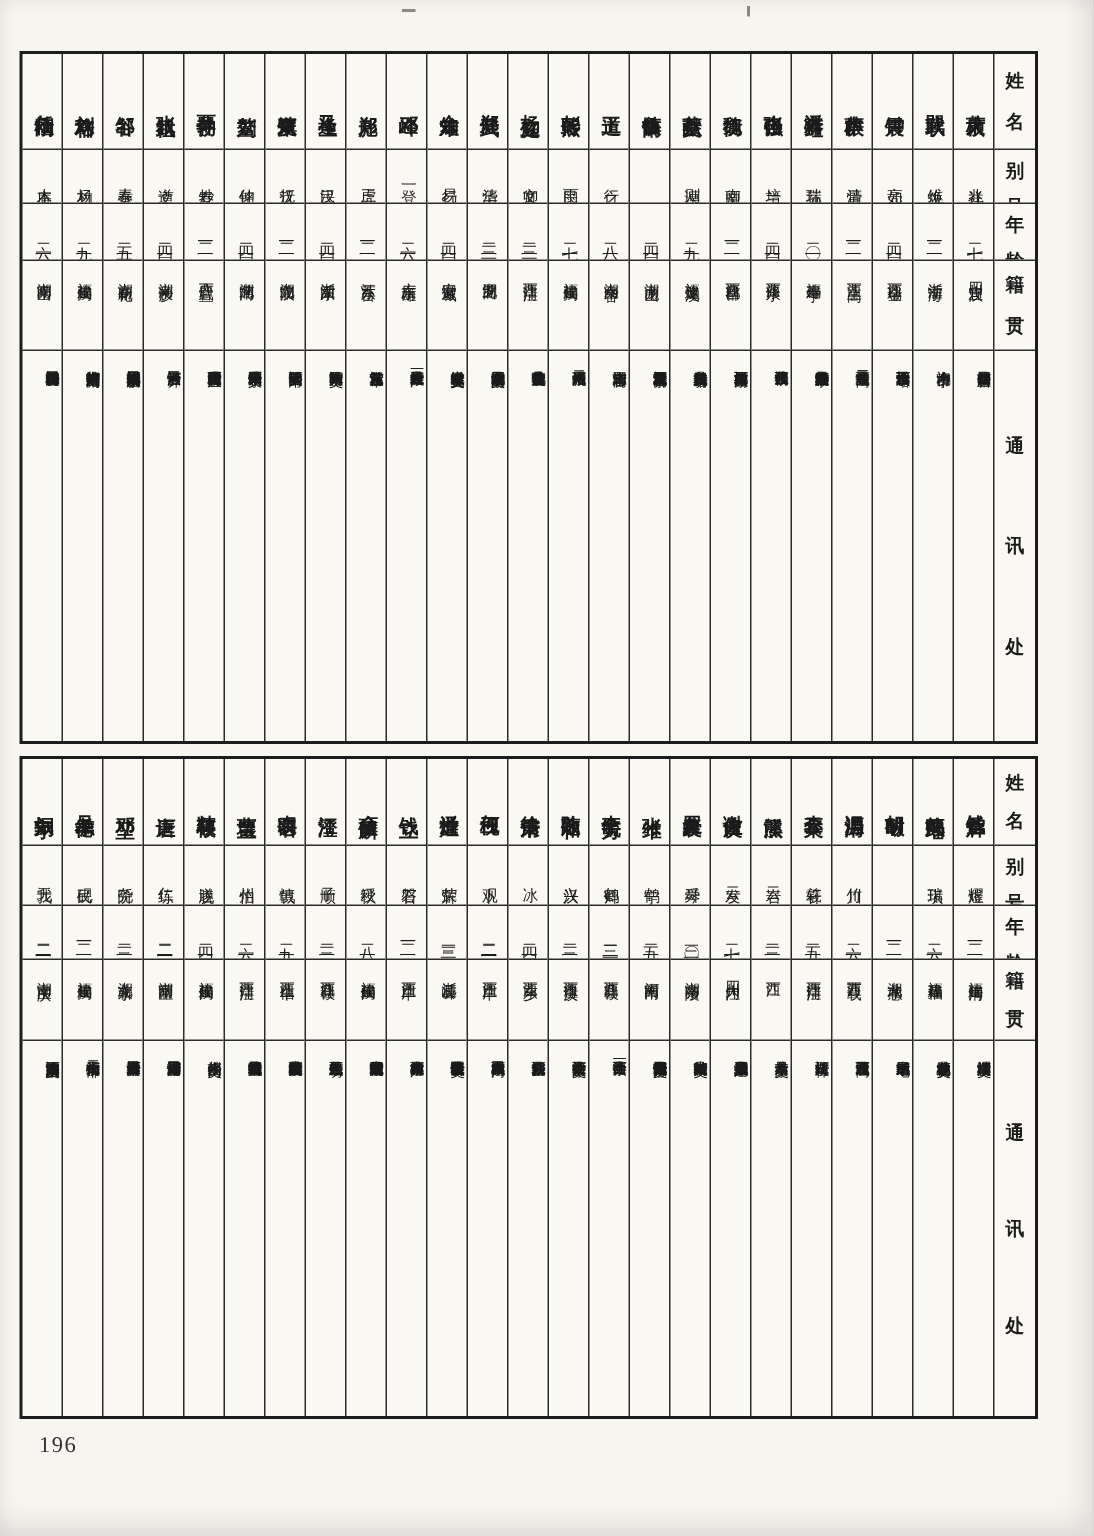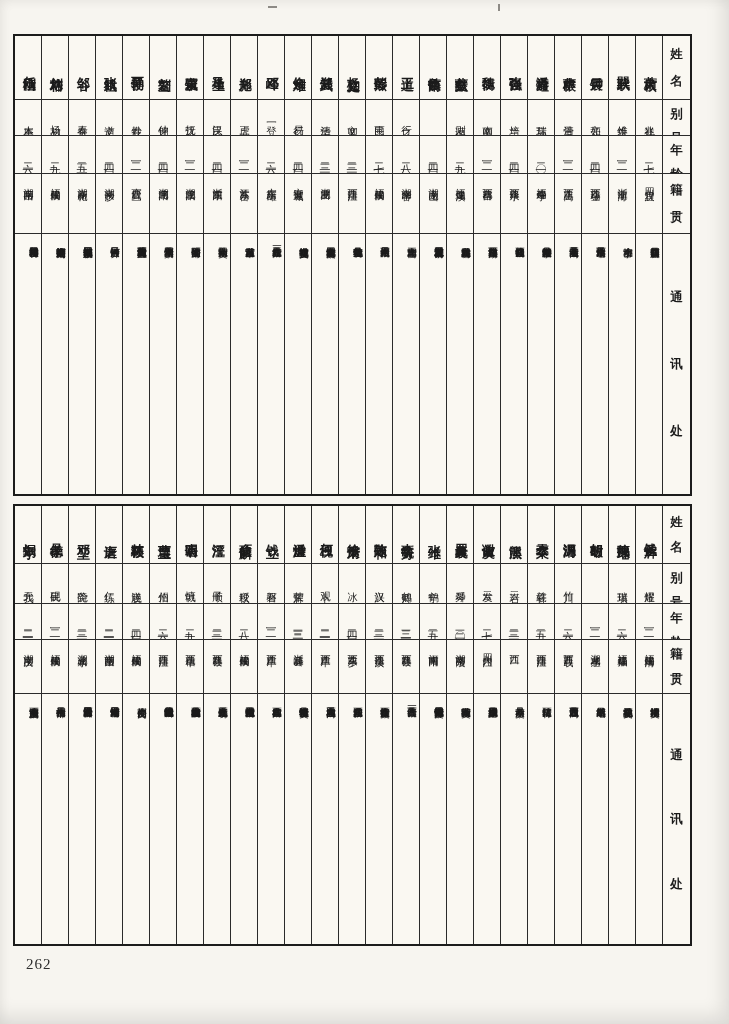--- a/index.html
+++ b/index.html
@@ -463,14 +463,14 @@
           <span>贯</span>
         </div>
         <div class="cell head-cell c-addr">
           <span>通</span>
           <span>讯</span>
           <span>处</span>
         </div>
       </div>
     </div>
 
-  <div class="page-number">262</div>
+  <div class="page-number">196</div>
 </div>
 
 </body></html>

